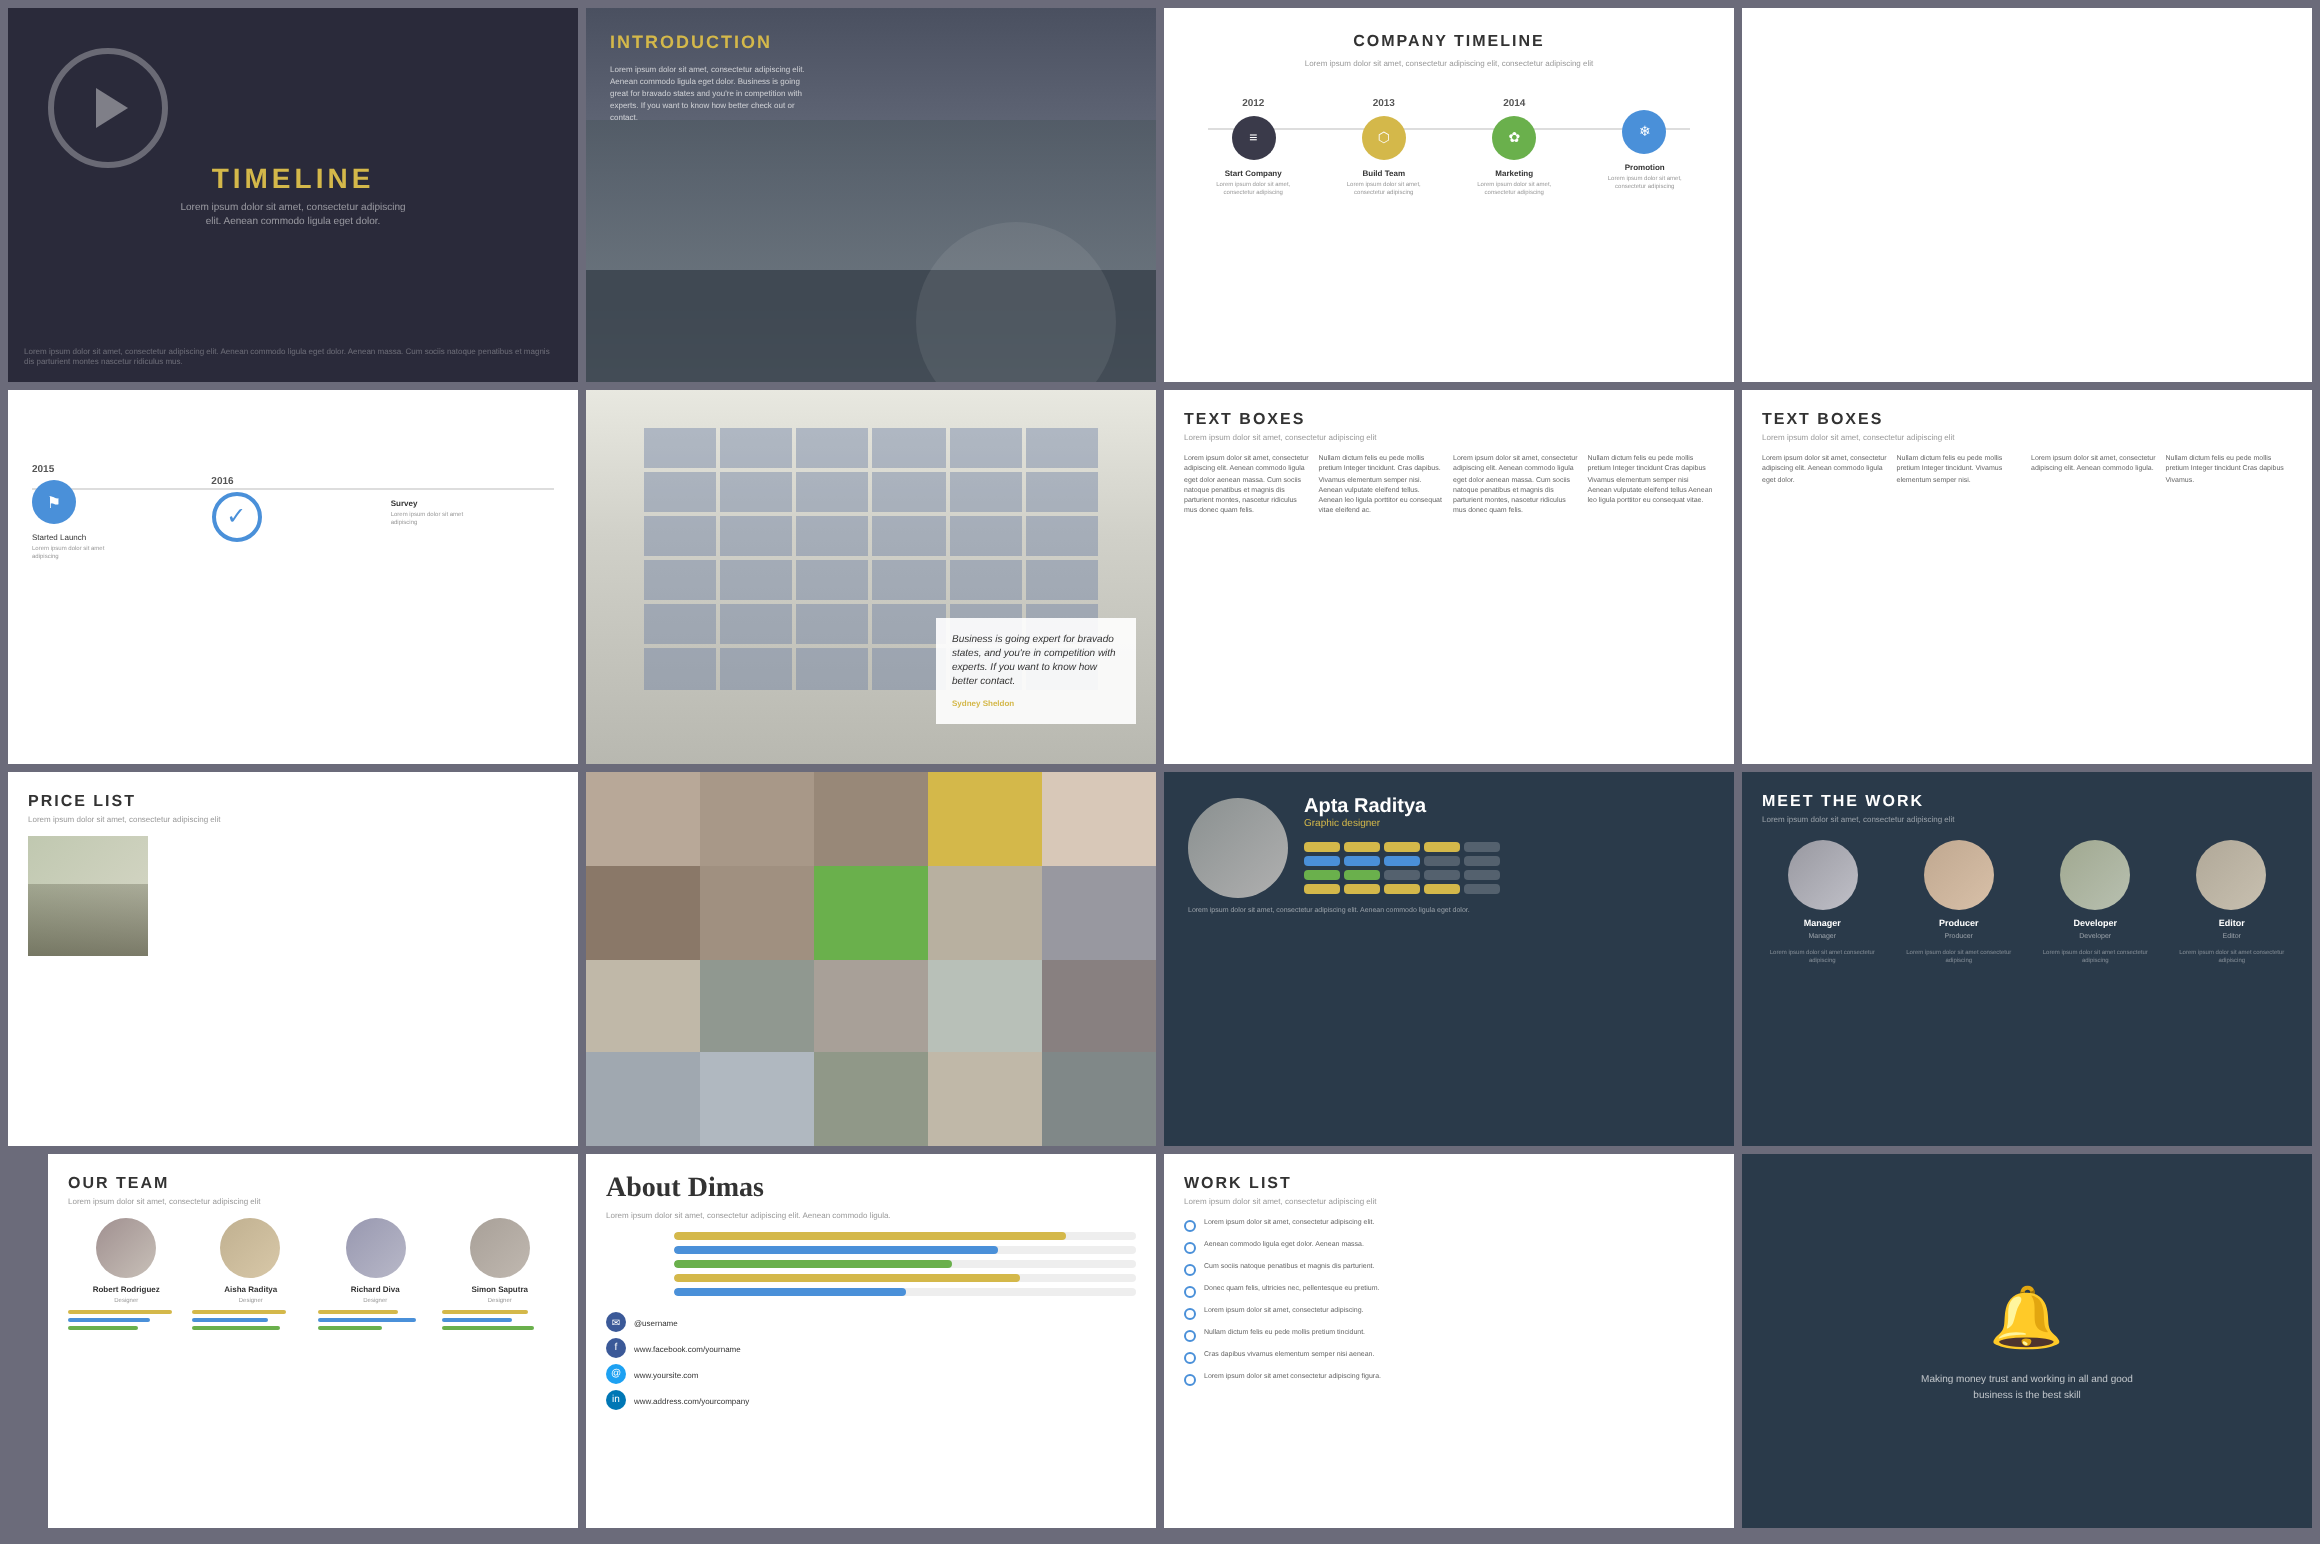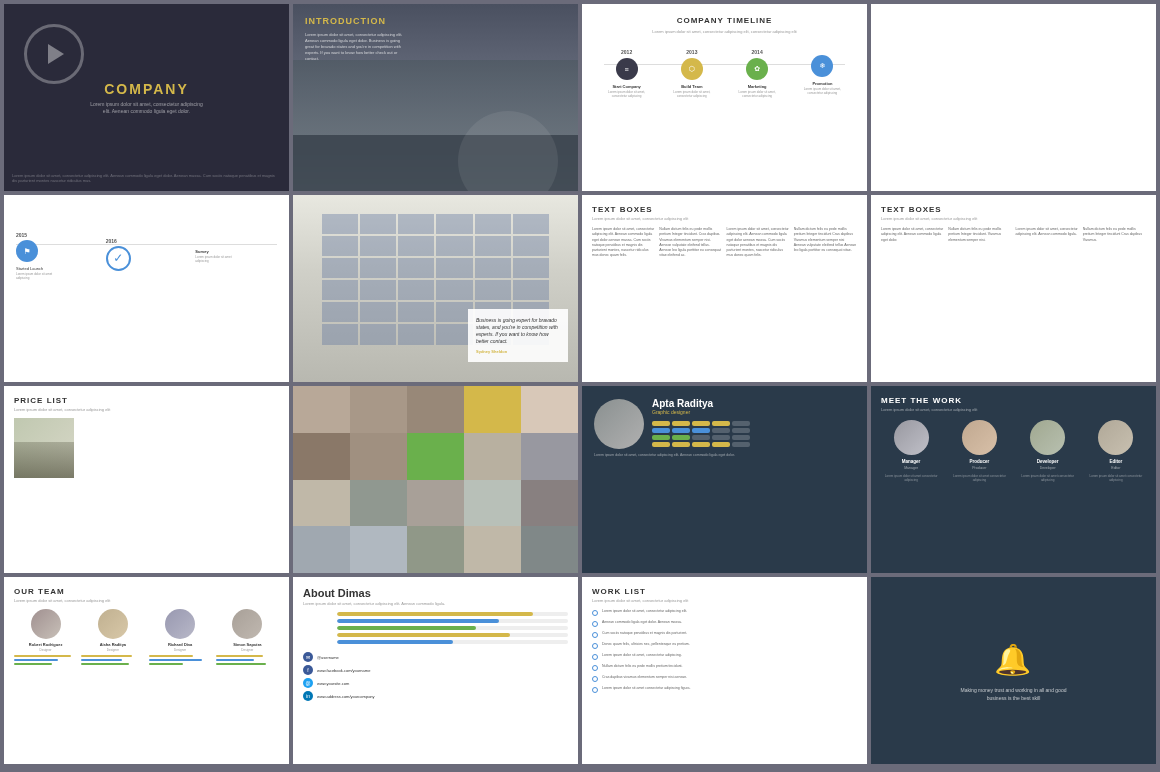--- a/index.html
+++ b/index.html
@@ -151,34 +151,34 @@
     .slide-12 .mt-title { font-size: 8px; font-weight: bold; color: white; letter-spacing: 1px; margin-bottom: 2px; }
     .slide-12 .mt-sub { font-size: 4px; color: rgba(255,255,255,0.5); margin-bottom: 8px; }
     .slide-12 .team-row { display: flex; gap: 8px; justify-content: center; }
     .slide-12 .team-member { display: flex; flex-direction: column; align-items: center; flex: 1; }
     .slide-12 .team-avatar { width: 35px; height: 35px; border-radius: 50%; background: linear-gradient(135deg, #8a9090, #b0b0b0); margin-bottom: 4px; }
     .slide-12 .team-name { font-size: 4.5px; color: white; font-weight: bold; margin-bottom: 2px; }
     .slide-12 .team-role { font-size: 3.5px; color: rgba(255,255,255,0.5); margin-bottom: 4px; }
     .slide-12 .team-desc { font-size: 3px; color: rgba(255,255,255,0.4); text-align: center; line-height: 1.4; }
 
     
-    .slide-13 { padding: 10px; }
+    .slide-13 { padding: 10px; margin-left: 20px; }
     .slide-13 .ot-title { font-size: 8px; font-weight: bold; color: #333; letter-spacing: 1px; margin-bottom: 2px; }
     .slide-13 .ot-sub { font-size: 4px; color: #999; margin-bottom: 6px; }
     .slide-13 .ot-row { display: flex; gap: 4px; }
     .slide-13 .ot-member { flex: 1; display: flex; flex-direction: column; align-items: center; }
     .slide-13 .ot-avatar { width: 30px; height: 30px; border-radius: 50%; background: linear-gradient(135deg, #8a9090, #c0c0c0); margin-bottom: 3px; }
     .slide-13 .ot-name { font-size: 4px; font-weight: bold; color: #333; margin-bottom: 1px; text-align: center; }
     .slide-13 .ot-role { font-size: 3px; color: #999; margin-bottom: 3px; text-align: center; }
     .slide-13 .ot-bars { width: 100%; }
     .slide-13 .ot-bar { height: 2px; margin-bottom: 2px; border-radius: 1px; }
 
     
     .slide-14 { padding: 10px; }
-    .slide-14 .ad-title { font-size: 11px; font-weight: bold; color: #333; margin-bottom: 2px; }
+    .slide-14 .ad-title { font-size: 14px; font-weight: bold; color: #333; margin-bottom: 2px; font-family: Liberation Serif, serif; }
     .slide-14 .ad-sub { font-size: 4px; color: #999; margin-bottom: 6px; }
     .slide-14 .ad-bars { margin-bottom: 8px; }
     .slide-14 .ad-bar-row { display: flex; align-items: center; gap: 4px; margin-bottom: 3px; }
     .slide-14 .ad-bar-label { font-size: 4px; color: #333; width: 30px; }
     .slide-14 .ad-bar-track { flex: 1; height: 4px; background: #eee; border-radius: 2px; overflow: hidden; }
     .slide-14 .ad-bar-fill { height: 100%; border-radius: 2px; }
     .slide-14 .ad-social { margin-top: 6px; }
     .slide-14 .ad-social-item { display: flex; align-items: center; gap: 4px; margin-bottom: 3px; }
     .slide-14 .ad-social-icon { width: 10px; height: 10px; border-radius: 50%; display: flex; align-items: center; justify-content: center; font-size: 5px; color: white; }
     .slide-14 .ad-social-text { font-size: 4px; color: #333; }
@@ -220,21 +220,21 @@
     }
     .bld-win { background: rgba(100,120,160,0.4); }
   </style>
 </head>
 <body>
 
 <div class="slide slide-1">
   <div class="play-circle">
     <div class="play-icon"></div>
   </div>
-  <div class="title">COMPANY</div>
+  <div class="title">TIMELINE</div>
   <div class="subtitle">Lorem ipsum dolor sit amet, consectetur adipiscing elit. Aenean commodo ligula eget dolor.</div>
   <div class="bottom-text">Lorem ipsum dolor sit amet, consectetur adipiscing elit. Aenean commodo ligula eget dolor. Aenean massa. Cum sociis natoque penatibus et magnis dis parturient montes nascetur ridiculus mus.</div>
 </div>
 
 <div class="slide slide-2">
   <div class="city-bg">
 
     <div style="position:absolute;bottom:30%;left:0;right:0;height:40%;background:linear-gradient(to bottom,rgba(80,90,100,0.8),rgba(100,110,120,0.9));"></div>
     <div style="position:absolute;bottom:0;left:0;right:0;height:30%;background:rgba(60,70,80,0.95);"></div>
   </div>

